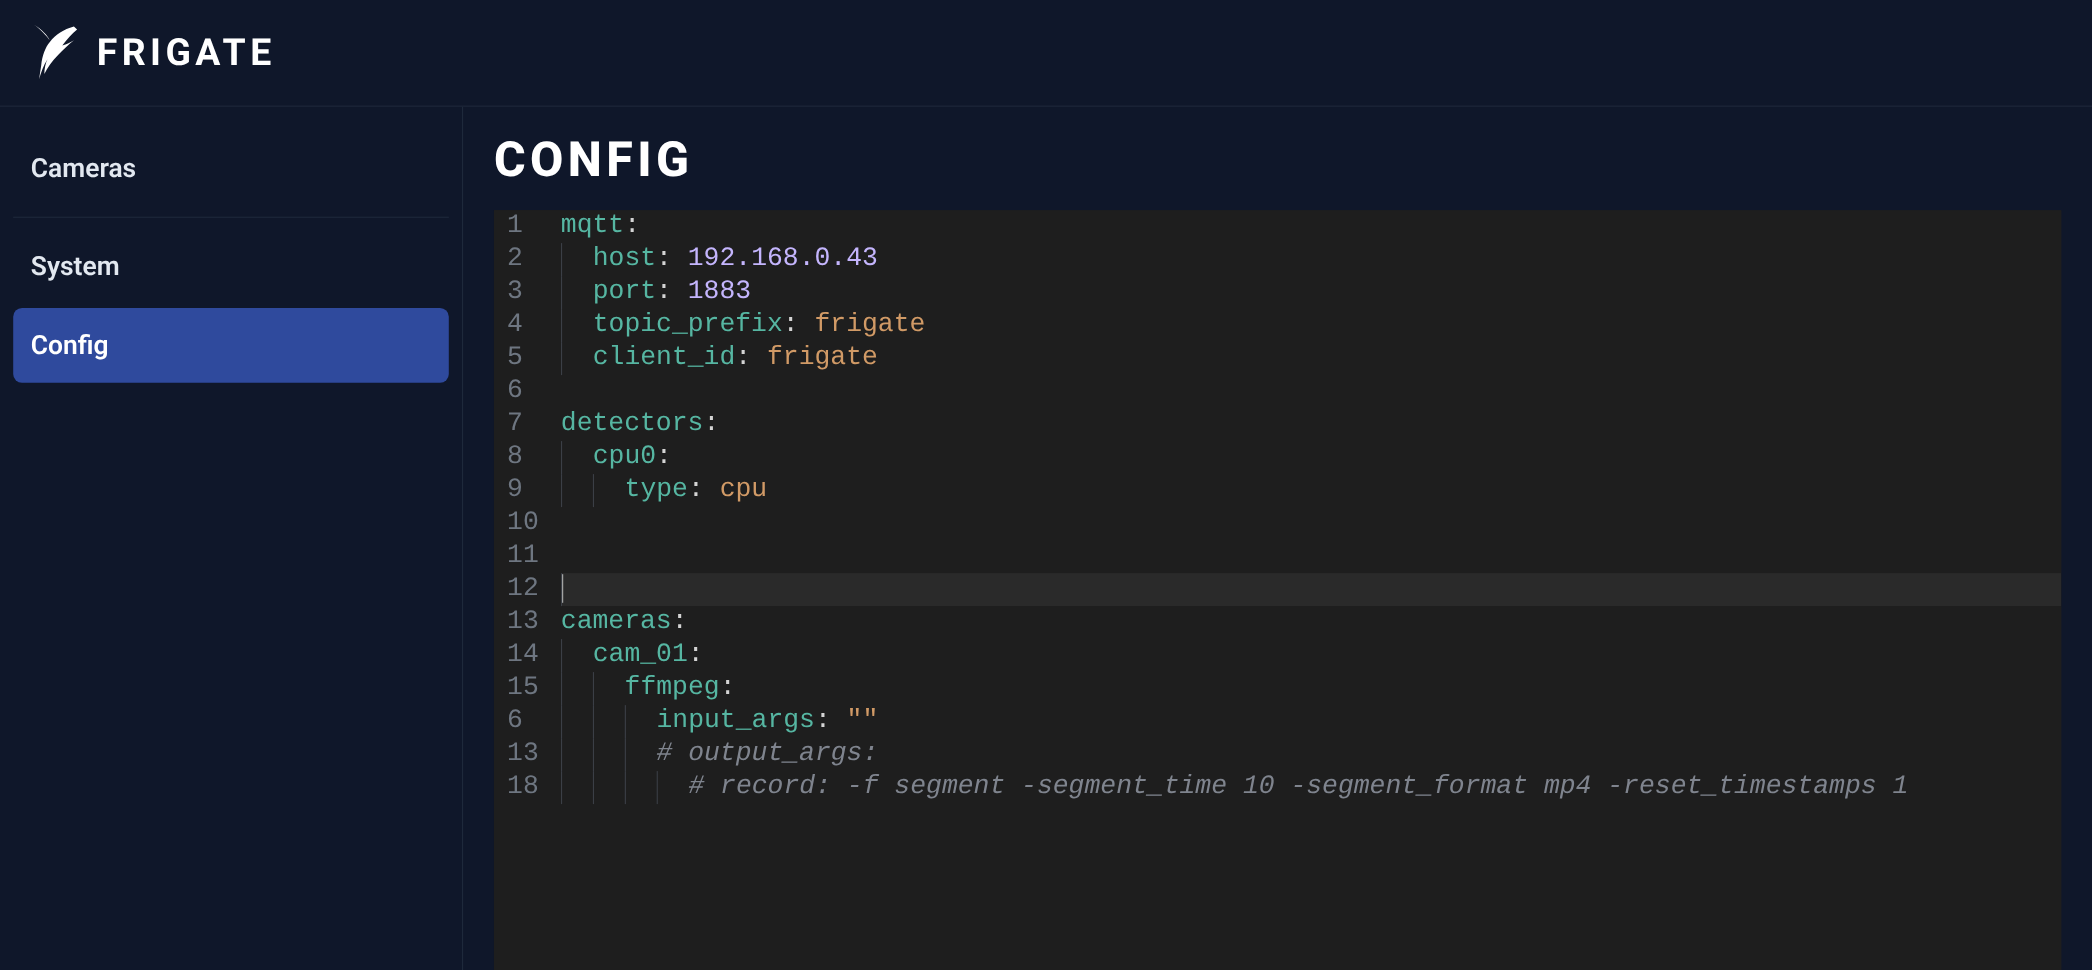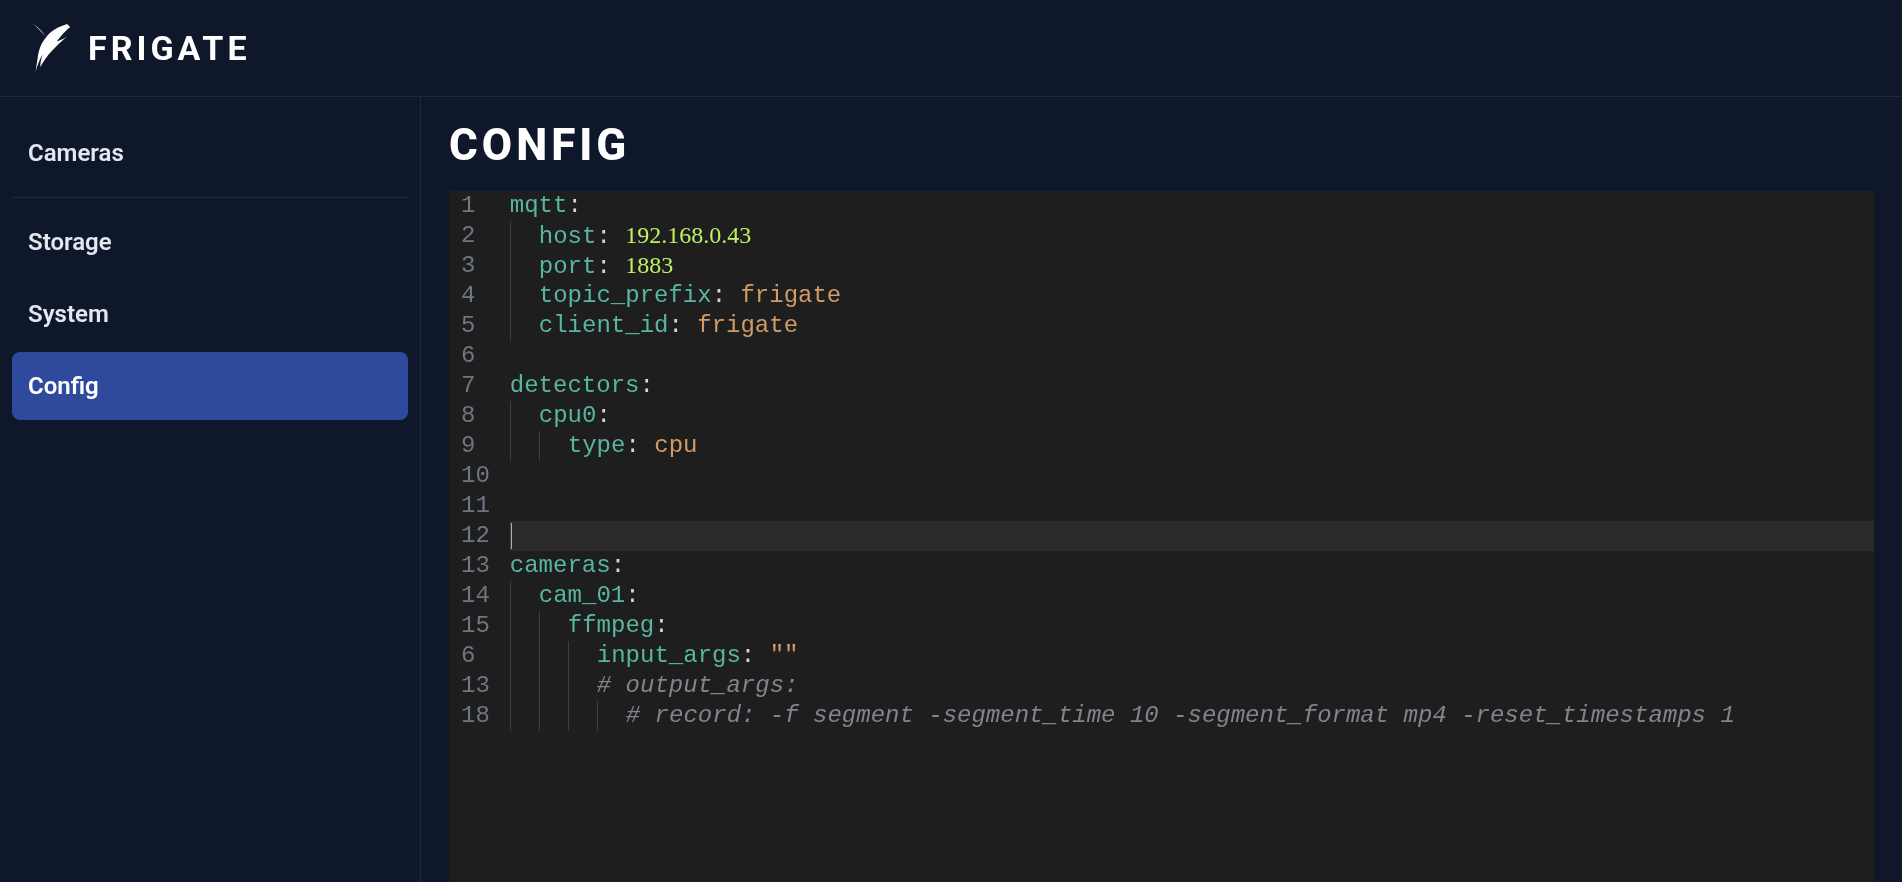--- a/index.html
+++ b/index.html
@@ -114,42 +114,41 @@
 }
 .cursor {
   display: inline-block;
   width: 2px;
   height: 26px;
   background: #aeafad;
   vertical-align: middle;
 }
 .tok-key { color: #56b6a2; }
 .tok-punct { color: #d4d4d4; }
-.tok-num { color: #bef264; font-family: Liberation Serif, serif; }
+.tok-num { color: #c4b5fd; }
 .tok-str { color: #d19a66; }
 .tok-comment { color: #7f848e; font-style: italic; }
 .tok-plain { color: #d4d4d4; }
 </style>
 </head>
 <body>
 
 <div class="header">
   <svg class="logo-icon" viewBox="0 0 50 60" fill="none">
     <path d="M45 5 C35 8 28 12 22 20 C18 25 15 32 14 42 L12 55 C14 48 16 42 20 36 C18 40 17 45 17 50 C20 44 24 38 30 32 C35 27 40 22 45 18 C42 20 38 22 34 23 C38 18 43 12 48 8 C47 7 46 6 45 5 Z M5 2 C10 5 16 10 22 18 C20 14 15 8 8 4 Z" fill="#fff"></path>
   </svg>
   <div class="app-title">FRIGATE</div>
 </div>
 
 <div class="body-wrap">
   <nav class="sidebar" id="sidebar">
       <div class="nav-group">
         <div class="nav-item">Cameras</div>
       </div>
       <div class="nav-group">
-        <div class="nav-item">Storage</div>
         <div class="nav-item">System</div>
         <div class="nav-item active">Config</div>
       </div>
     </nav>
   <main class="main">
     <h1 class="page-title">CONFIG</h1>
     <div class="editor">
       <div class="gutter" id="gutter">
           <div class="line">1</div>
           <div class="line">2</div>

